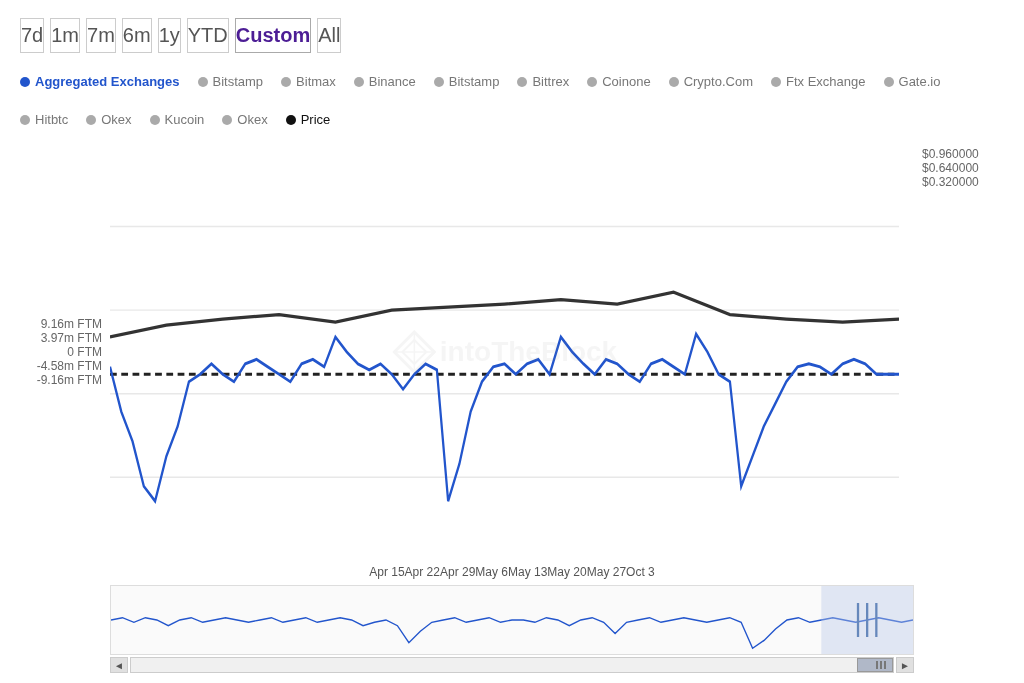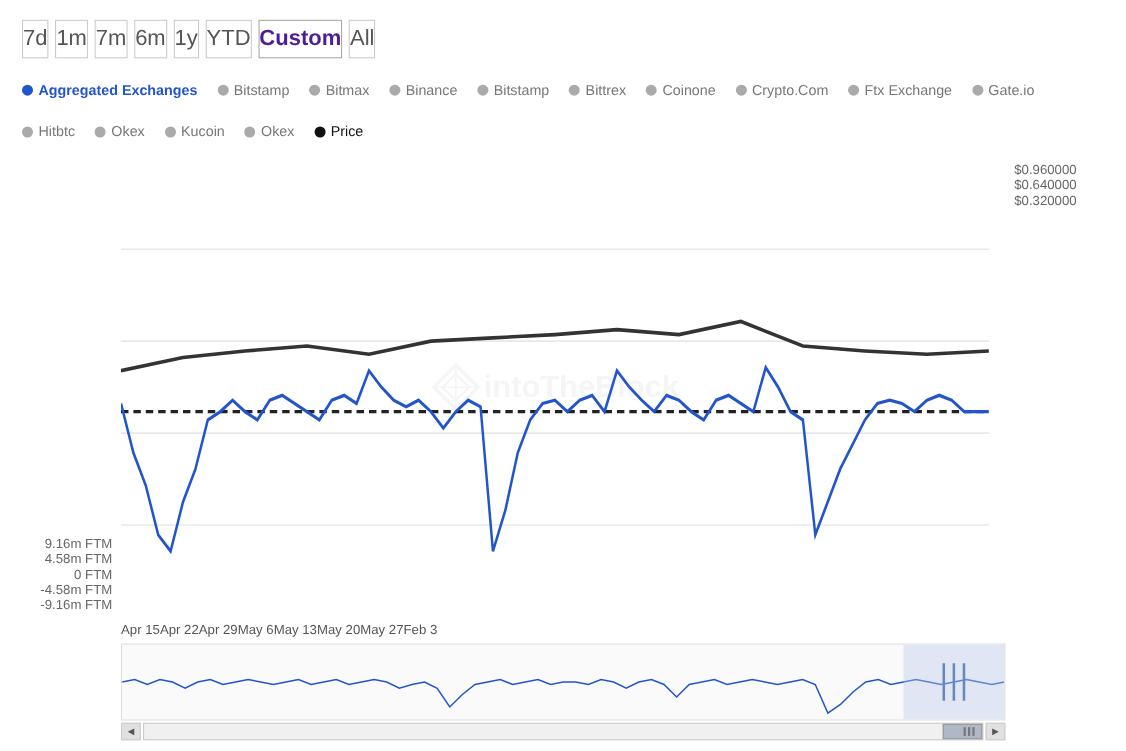--- a/index.html
+++ b/index.html
@@ -84,21 +84,21 @@
     .main-chart-wrapper {
       display: flex;
       flex: 1;
       min-height: 0;
       position: relative;
     }
     .y-axis-left {
       width: 90px;
       display: flex;
       flex-direction: column;
-      justify-content: flex-end;
+      justify-content: center;
       align-items: flex-end;
       padding-right: 8px;
       font-size: 12px;
       color: #666;
       padding-top: 4px;
       padding-bottom: 4px;
     }
     .y-axis-right {
       width: 90px;
       display: flex;
@@ -131,21 +131,21 @@
       font-size: 28px;
       font-weight: bold;
       color: #888;
       white-space: nowrap;
       display: flex;
       align-items: center;
       gap: 4px;
     }
     .x-axis {
       display: flex;
-      justify-content: flex-start;
+      justify-content: center;
       padding: 4px 0 2px 90px;
       padding-right: 90px;
       font-size: 12px;
       color: #555;
     }
     
     .mini-chart-wrapper {
       margin-top: 4px;
       display: flex;
       align-items: stretch;
@@ -300,21 +300,21 @@
         <span class="legend-dot" style="background: rgb(17, 17, 17);"></span>
         <span class="legend-label price-active">Price</span>
       </div>
     </div>
 
   <div class="chart-area">
     <div class="main-chart-wrapper">
 
       <div class="y-axis-left">
           <span>9.16m FTM</span>
-          <span>4.58m FTM</span>
+          <span>3.97m FTM</span>
           <span>0 FTM</span>
           <span>-4.58m FTM</span>
           <span>-9.16m FTM</span>
         </div>
 
       <div class="main-chart-svg-container">
         <div class="watermark">
 
           <svg width="44" height="44" viewBox="0 0 44 44">
             <polygon points="22,2 42,22 22,42 2,22" fill="none" stroke="#888" stroke-width="3"></polygon>
@@ -349,21 +349,21 @@
     </div>
 
     <div class="x-axis">
         <span>Apr 15</span>
         <span>Apr 22</span>
         <span>Apr 29</span>
         <span>May 6</span>
         <span>May 13</span>
         <span>May 20</span>
         <span>May 27</span>
-        <span>Feb 3</span>
+        <span>Oct 3</span>
       </div>
 
     <div class="mini-chart-wrapper">
       <div class="mini-chart-container">
         <svg viewBox="0 0 700 60" preserveAspectRatio="none">
           <rect x="0" y="0" width="700" height="60" fill="#fafafa"></rect>
 
           <polyline points="0,30 10,28 20,32 30,28 40,30 50,35 60,30 70,28 80,32 90,30 100,28 110,30 120,32 130,30 140,28 150,32 160,30 170,28 180,32 190,30 200,28 210,30 220,35 230,32 240,30 250,35 260,50 270,40 280,32 290,30 300,28 310,32 320,30 330,28 340,32 350,30 360,30 370,32 380,28 390,30 400,35 410,30 420,28 430,32 440,42 450,32 460,30 470,28 480,32 490,30 500,28 510,30 520,32 530,30 540,28 550,32 560,55 570,48 580,38 590,30 600,28 610,32 620,30 630,28 640,30 650,32 660,30 670,28 680,30 690,32 700,30" fill="none" stroke="#2255cc" stroke-width="1.2"></polyline>
 
           <rect x="620" y="0" width="80" height="60" fill="#b8c8e8" opacity="0.4"></rect>

